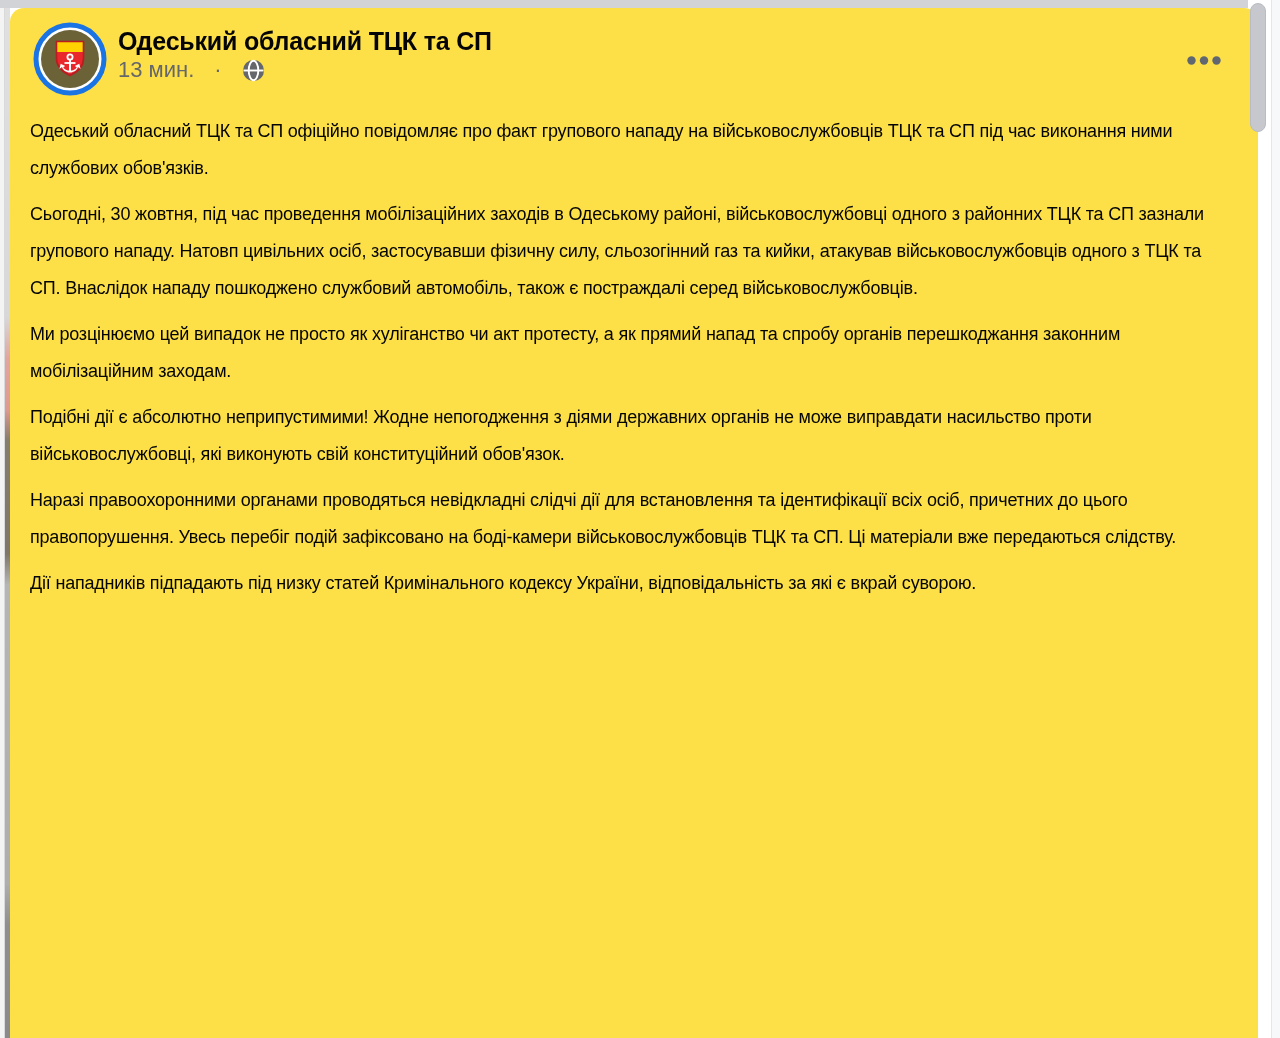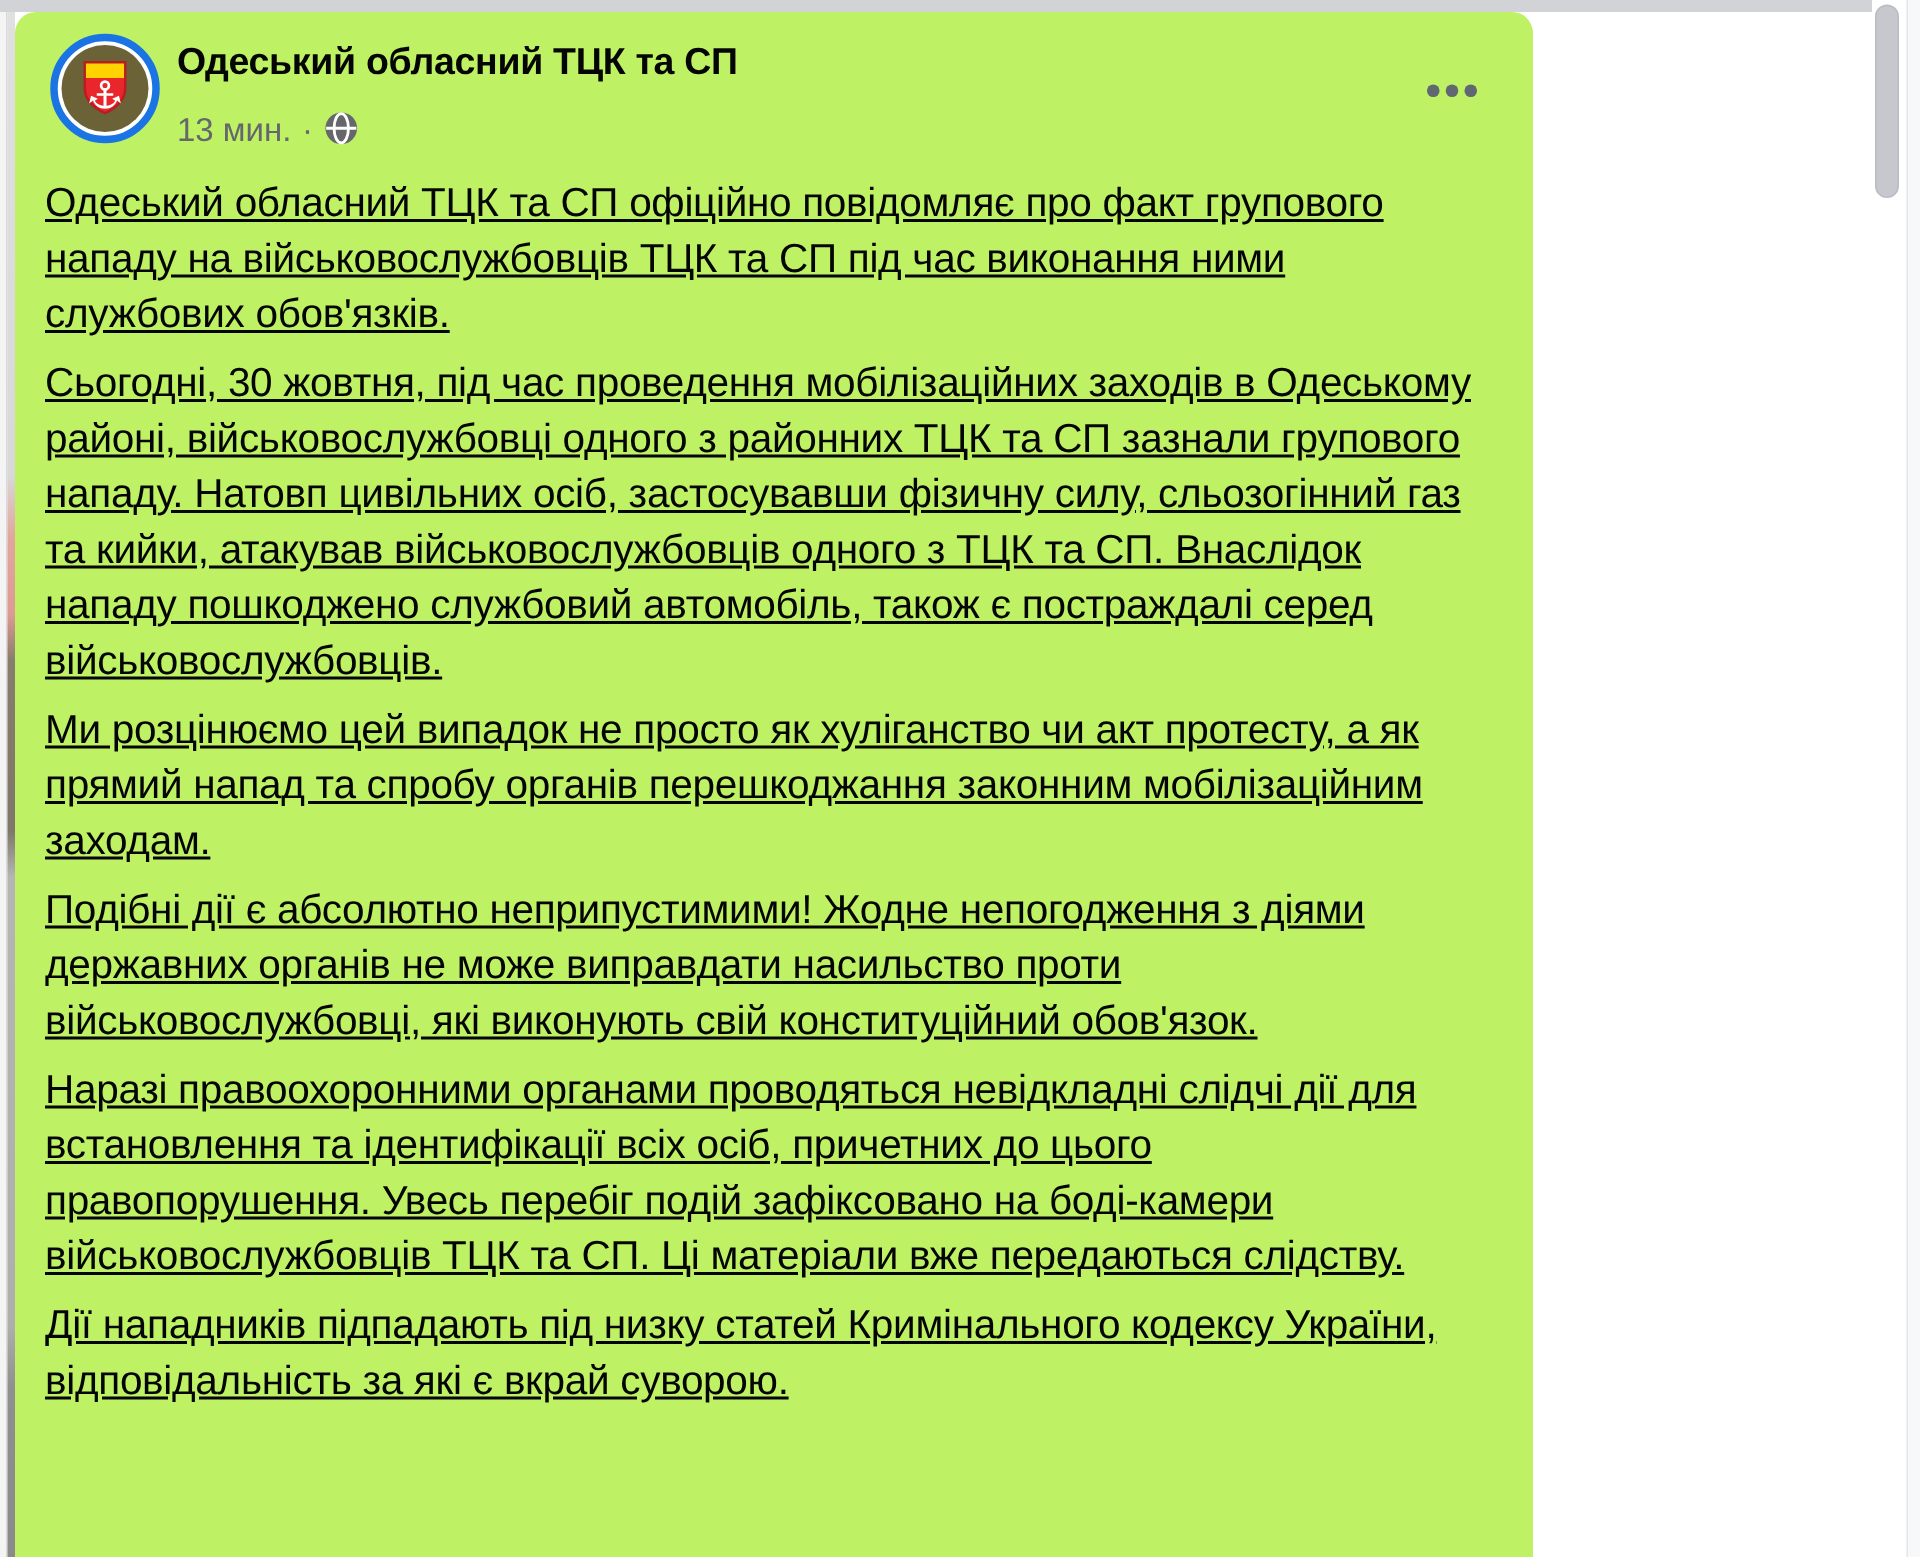--- a/index.html
+++ b/index.html
@@ -47,22 +47,22 @@
       #b5b5b3 56%,
       #aeaeac 85%,
       #8f8f8f 89%,
       #8a8a8a 100%
     );
   }
   
   .card {
     position: absolute;
     left: 10px; top: 8px;
-    width: 1012px; height: 1030px;
-    background: #bef264;
+    width: 1248px; height: 1030px;
+    background: #fde047;
     border-radius: 14px 14px 0 0;
   }
   .post-header {
     position: relative;
     display: flex;
     align-items: flex-start;
     padding: 14px 30px 0 23px;
   }
   .avatar {
     width: 74px; height: 74px;
@@ -76,47 +76,47 @@
   .page-name {
     font-size: 25px;
     font-weight: 700;
     color: #050505;
     line-height: 32px;
     letter-spacing: -0.2px;
     cursor: pointer;
   }
   .meta {
     display: flex;
-    gap: 7px;
-    margin-top: 17px;
+    align-items: center;
+    gap: 20px;
+    margin-top: 0;
     color: #65676b;
     font-size: 22px;
     line-height: 26px;
   }
   .meta .sep { color: #65676b; }
   .globe { display: inline-flex; width: 23px; height: 23px; }
   .more-btn {
     position: absolute;
     right: 33px; top: 40px;
     background: none;
     border: none;
     padding: 8px 4px;
     cursor: pointer;
     line-height: 0;
   }
   .post-body {
     padding: 17px 34px 0 20px;
   }
   .para {
     margin: 0 0 9px 0;
-    font-size: 27px;
+    font-size: 18px;
     line-height: 37px;
     letter-spacing: -0.2px;
     color: #050505;
-    text-decoration: underline;
   }
   
   .right-edge {
     position: absolute;
     left: 1271px; top: 0; bottom: 0;
     width: 9px;
     background: #f7f8f9;
     border-left: 1px solid #e4e6ea;
   }
   .scrollbar-thumb {

